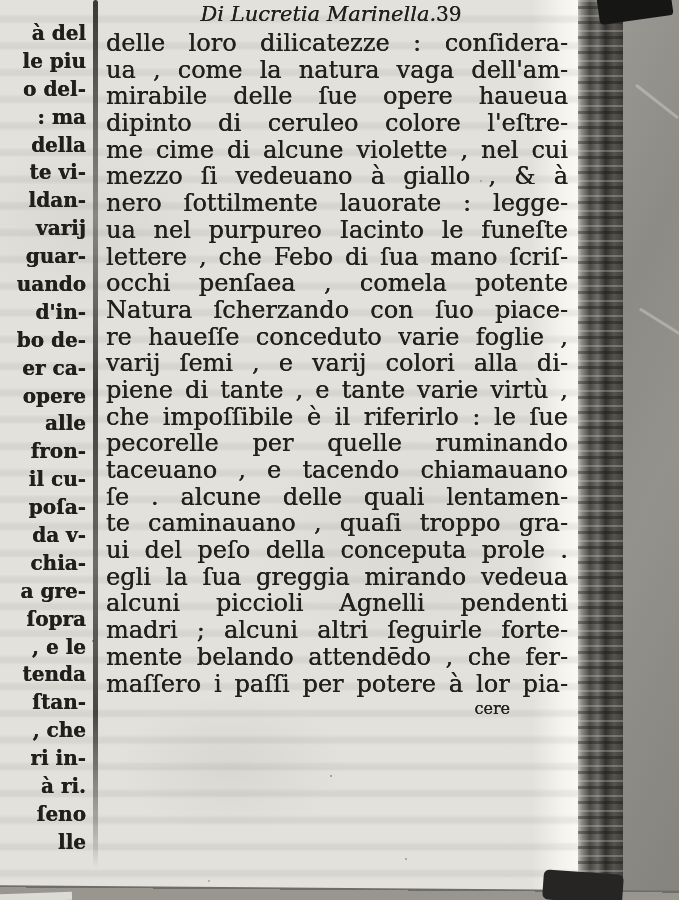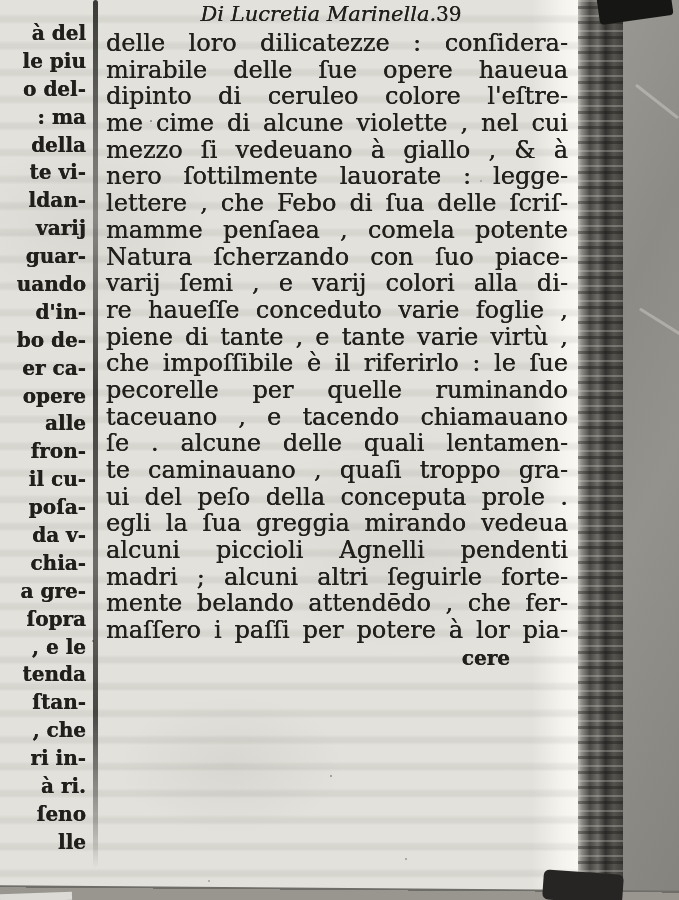--- a/index.html
+++ b/index.html
@@ -128,22 +128,21 @@
     font-size: 24px; line-height: 26.7px;
   }
   .text-line {
     text-align: justify;
     text-align-last: justify;
     height: 26.7px; white-space: normal; overflow: visible;
   }
   .catchword-line {
     margin-top: 2px; height: 26.7px;
     text-align: right; padding-right: 58px;
-    font-size: 20px;
-    font-weight: bold;
+    font-size: 16px;
   }
 </style>
 </head>
 <body>
 
 <div class="scan">
 
   <div class="outer-surface"></div>
   <div class="scratch scratch-1"></div>
   <div class="scratch scratch-2"></div>
@@ -190,30 +189,32 @@
     </div>
 
   <div class="main-col">
     <div class="running-header ink">
       <span class="title">Di Lucretia Marinella.</span>
       <span class="page-num">39</span>
     </div>
 
     <div class="body-text ink">
         <div class="text-line">delle loro dilicatezze : conſidera-</div>
+        <div class="text-line">ua , come la natura vaga dell'am-</div>
         <div class="text-line">mirabile delle ſue opere haueua</div>
         <div class="text-line">dipinto di ceruleo colore l'eſtre-</div>
         <div class="text-line">me cime di alcune violette , nel cui</div>
         <div class="text-line">mezzo ſi vedeuano à giallo , &amp; à</div>
         <div class="text-line">nero ſottilmente lauorate : legge-</div>
-        <div class="text-line">lettere , che Febo di ſua delle ſcriſ-</div>
-        <div class="text-line">mamme penſaea , comela potente</div>
+        <div class="text-line">ua nel purpureo Iacinto le funeſte</div>
+        <div class="text-line">lettere , che Febo di ſua mano ſcriſ-</div>
+        <div class="text-line">occhi penſaea , comela potente</div>
         <div class="text-line">Natura ſcherzando con ſuo piace-</div>
+        <div class="text-line">re haueſſe conceduto varie foglie ,</div>
         <div class="text-line">varij ſemi , e varij colori alla di-</div>
-        <div class="text-line">re haueſſe conceduto varie foglie ,</div>
         <div class="text-line">piene di tante , e tante varie virtù ,</div>
         <div class="text-line">che impoſſibile è il riferirlo : le ſue</div>
         <div class="text-line">pecorelle per quelle ruminando</div>
         <div class="text-line">taceuano , e tacendo chiamauano</div>
         <div class="text-line">ſe . alcune delle quali lentamen-</div>
         <div class="text-line">te caminauano , quaſi troppo gra-</div>
         <div class="text-line">ui del peſo della conceputa prole .</div>
         <div class="text-line">egli la ſua greggia mirando vedeua</div>
         <div class="text-line">alcuni piccioli Agnelli pendenti</div>
         <div class="text-line">madri ; alcuni altri ſeguirle forte-</div>

